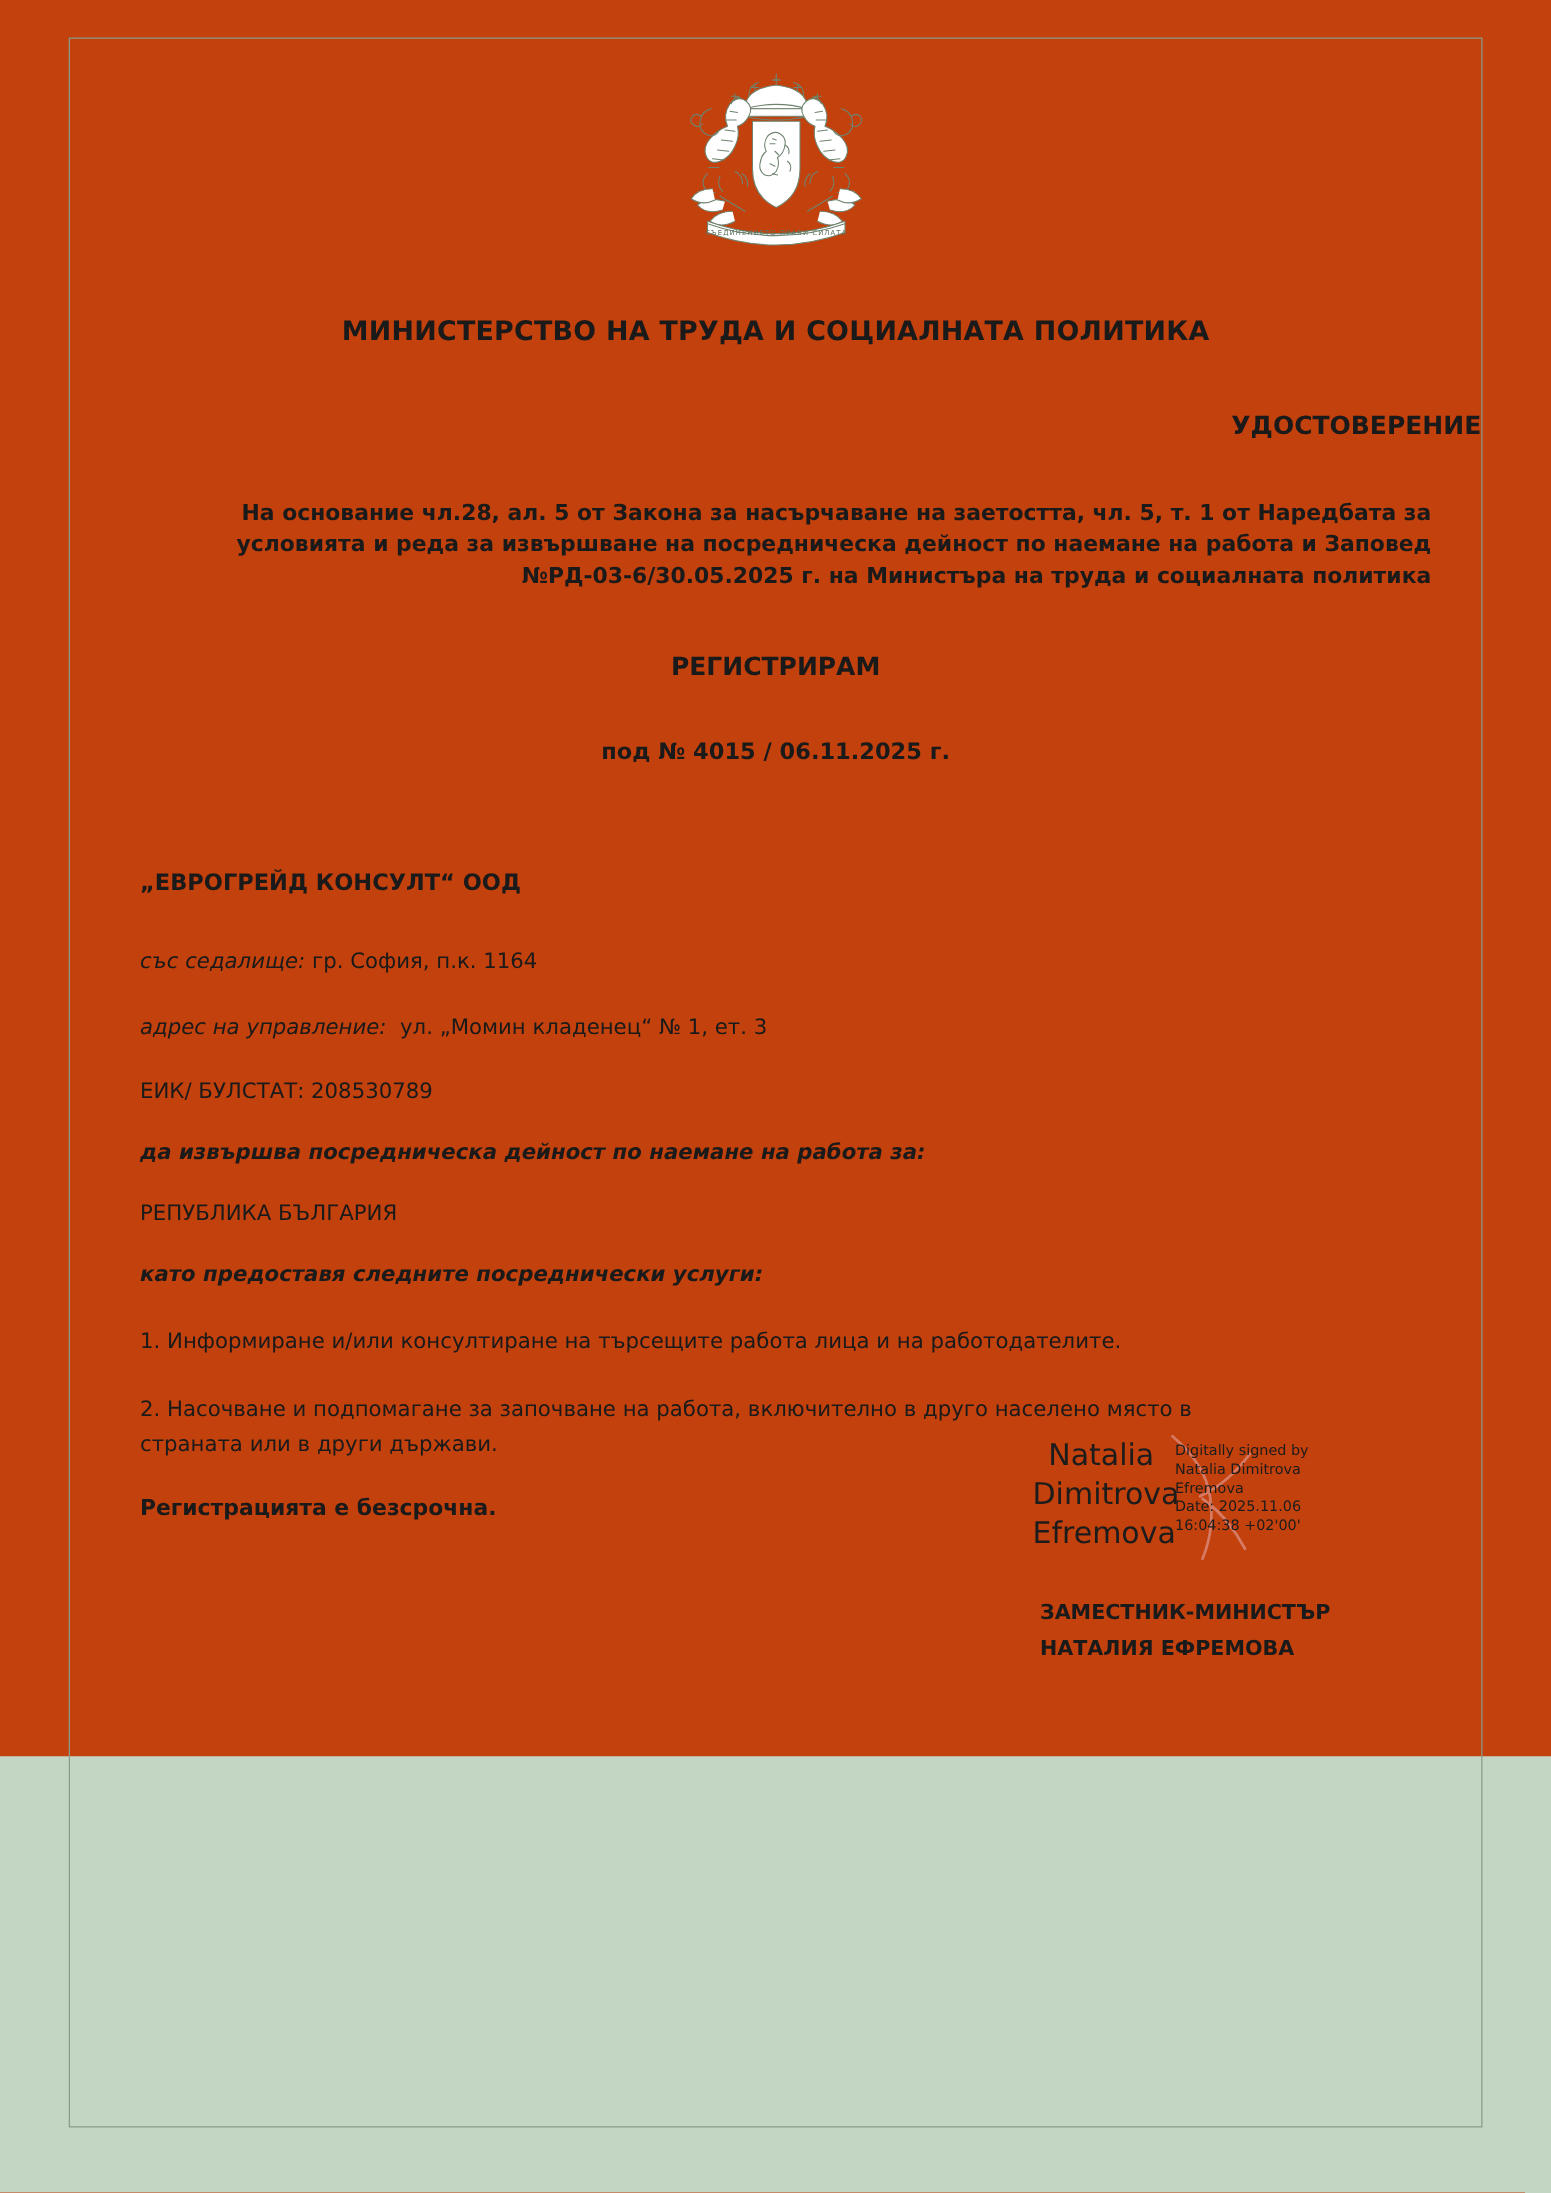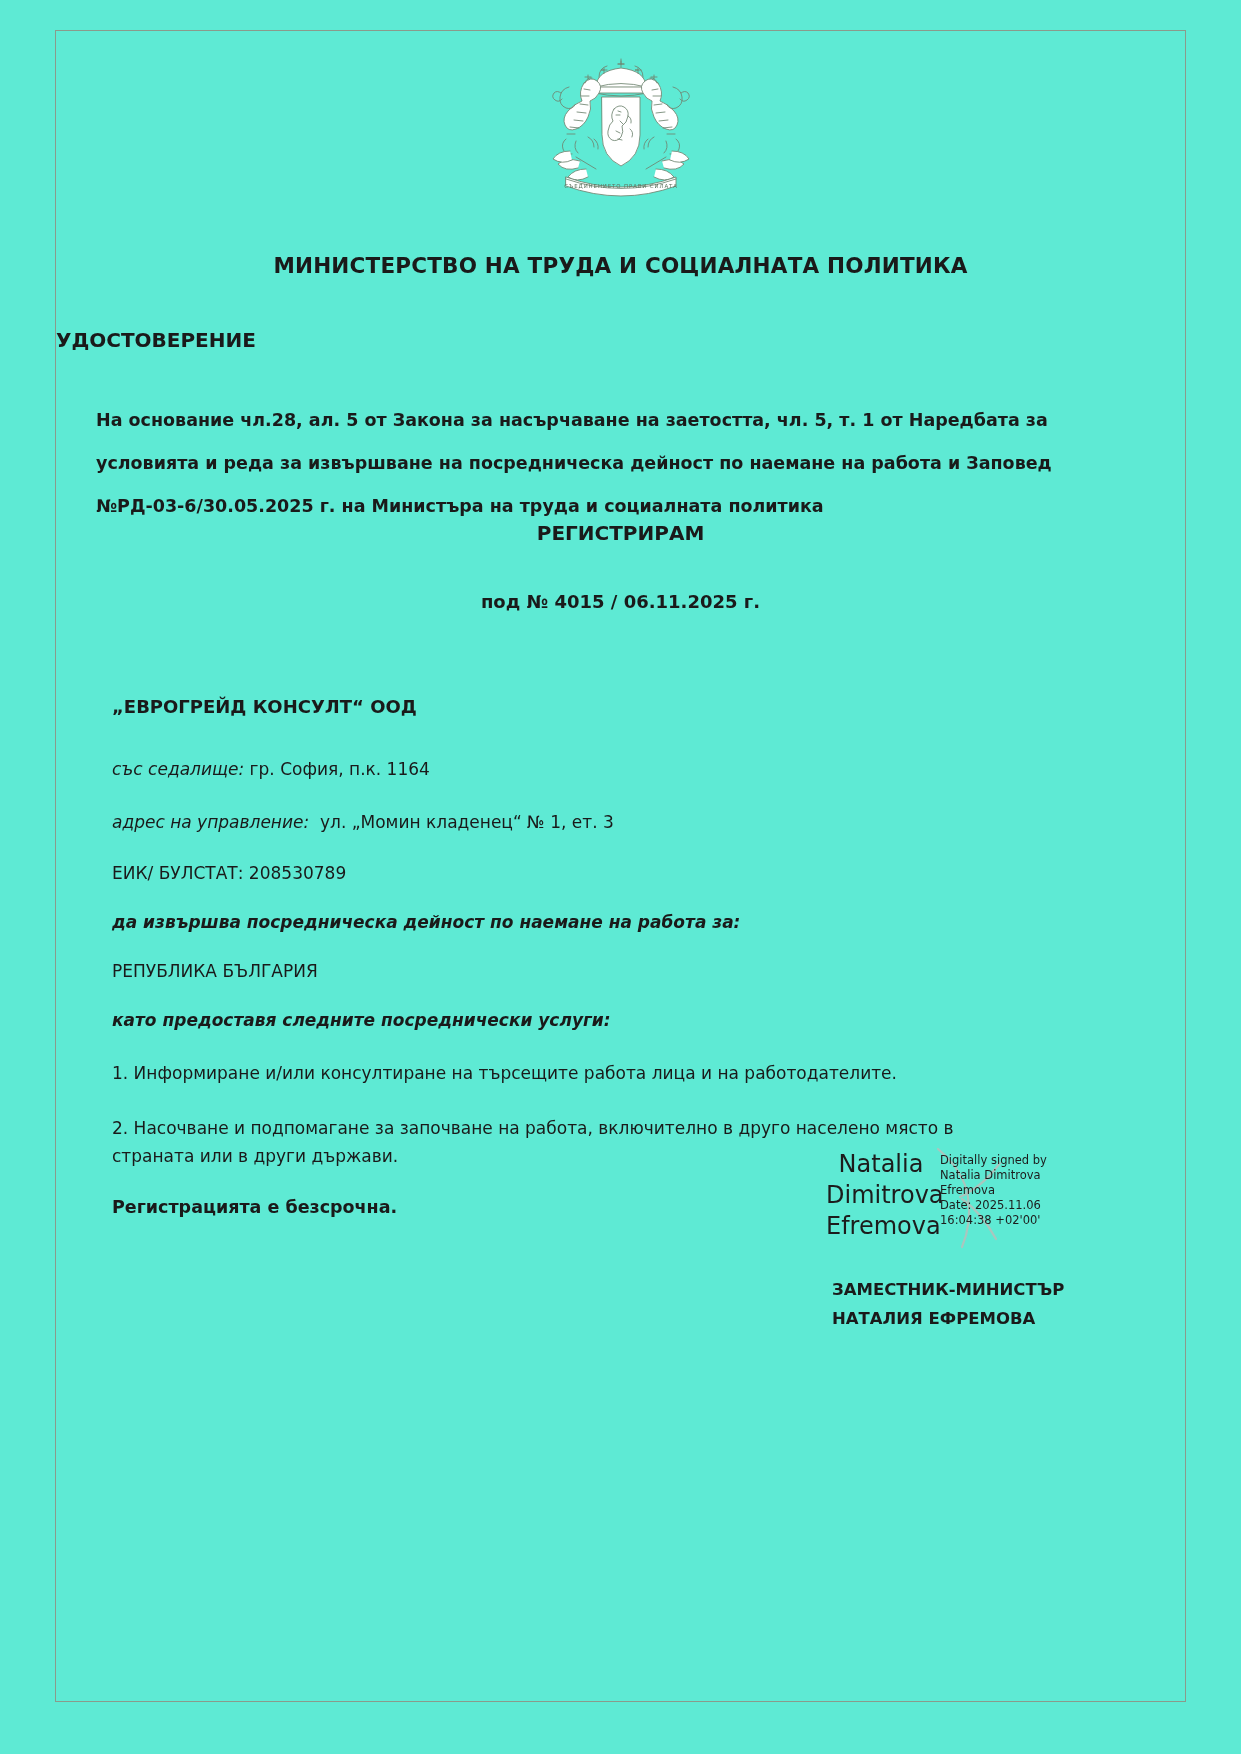--- a/index.html
+++ b/index.html
@@ -9,22 +9,22 @@
   body {
     width: 1241px;
     height: 1754px;
     background: #c3d6c4;
     font-family: "DejaVu Sans", sans-serif;
     overflow: hidden;
   }
   .page {
     position: relative;
     width: 1241px;
-    height: 1754px;
-    background: #5eead4;
+    height: 1405px;
+    background: #c2410c;
     box-sizing: border-box;
   }
   .page-border {
     position: absolute;
     left: 55px;
     top: 30px;
     width: 1131px;
     height: 1672px;
     border: 1px solid #8a9a8b;
     box-sizing: border-box;
@@ -64,34 +64,34 @@
     font-size: 21.5px;
     font-weight: bold;
     letter-spacing: 0.2px;
     color: #1a1a1a;
   }
   .doc-type {
     position: absolute;
     left: 0;
     top: 297px;
     width: 100%;
-    text-align: left;
+    text-align: right;
     font-size: 20px;
     font-weight: bold;
     color: #1a1a1a;
   }
   .legal-basis {
     position: absolute;
     left: 40px;
     top: 368px;
     width: 1049px;
-    text-align: left;
+    text-align: right;
     font-size: 17.5px;
     font-weight: bold;
-    line-height: 43px;
+    line-height: 25px;
     color: #1a1a1a;
   }
   .register-word {
     position: absolute;
     left: 0;
     top: 490px;
     width: 100%;
     text-align: center;
     font-size: 20px;
     font-weight: bold;

